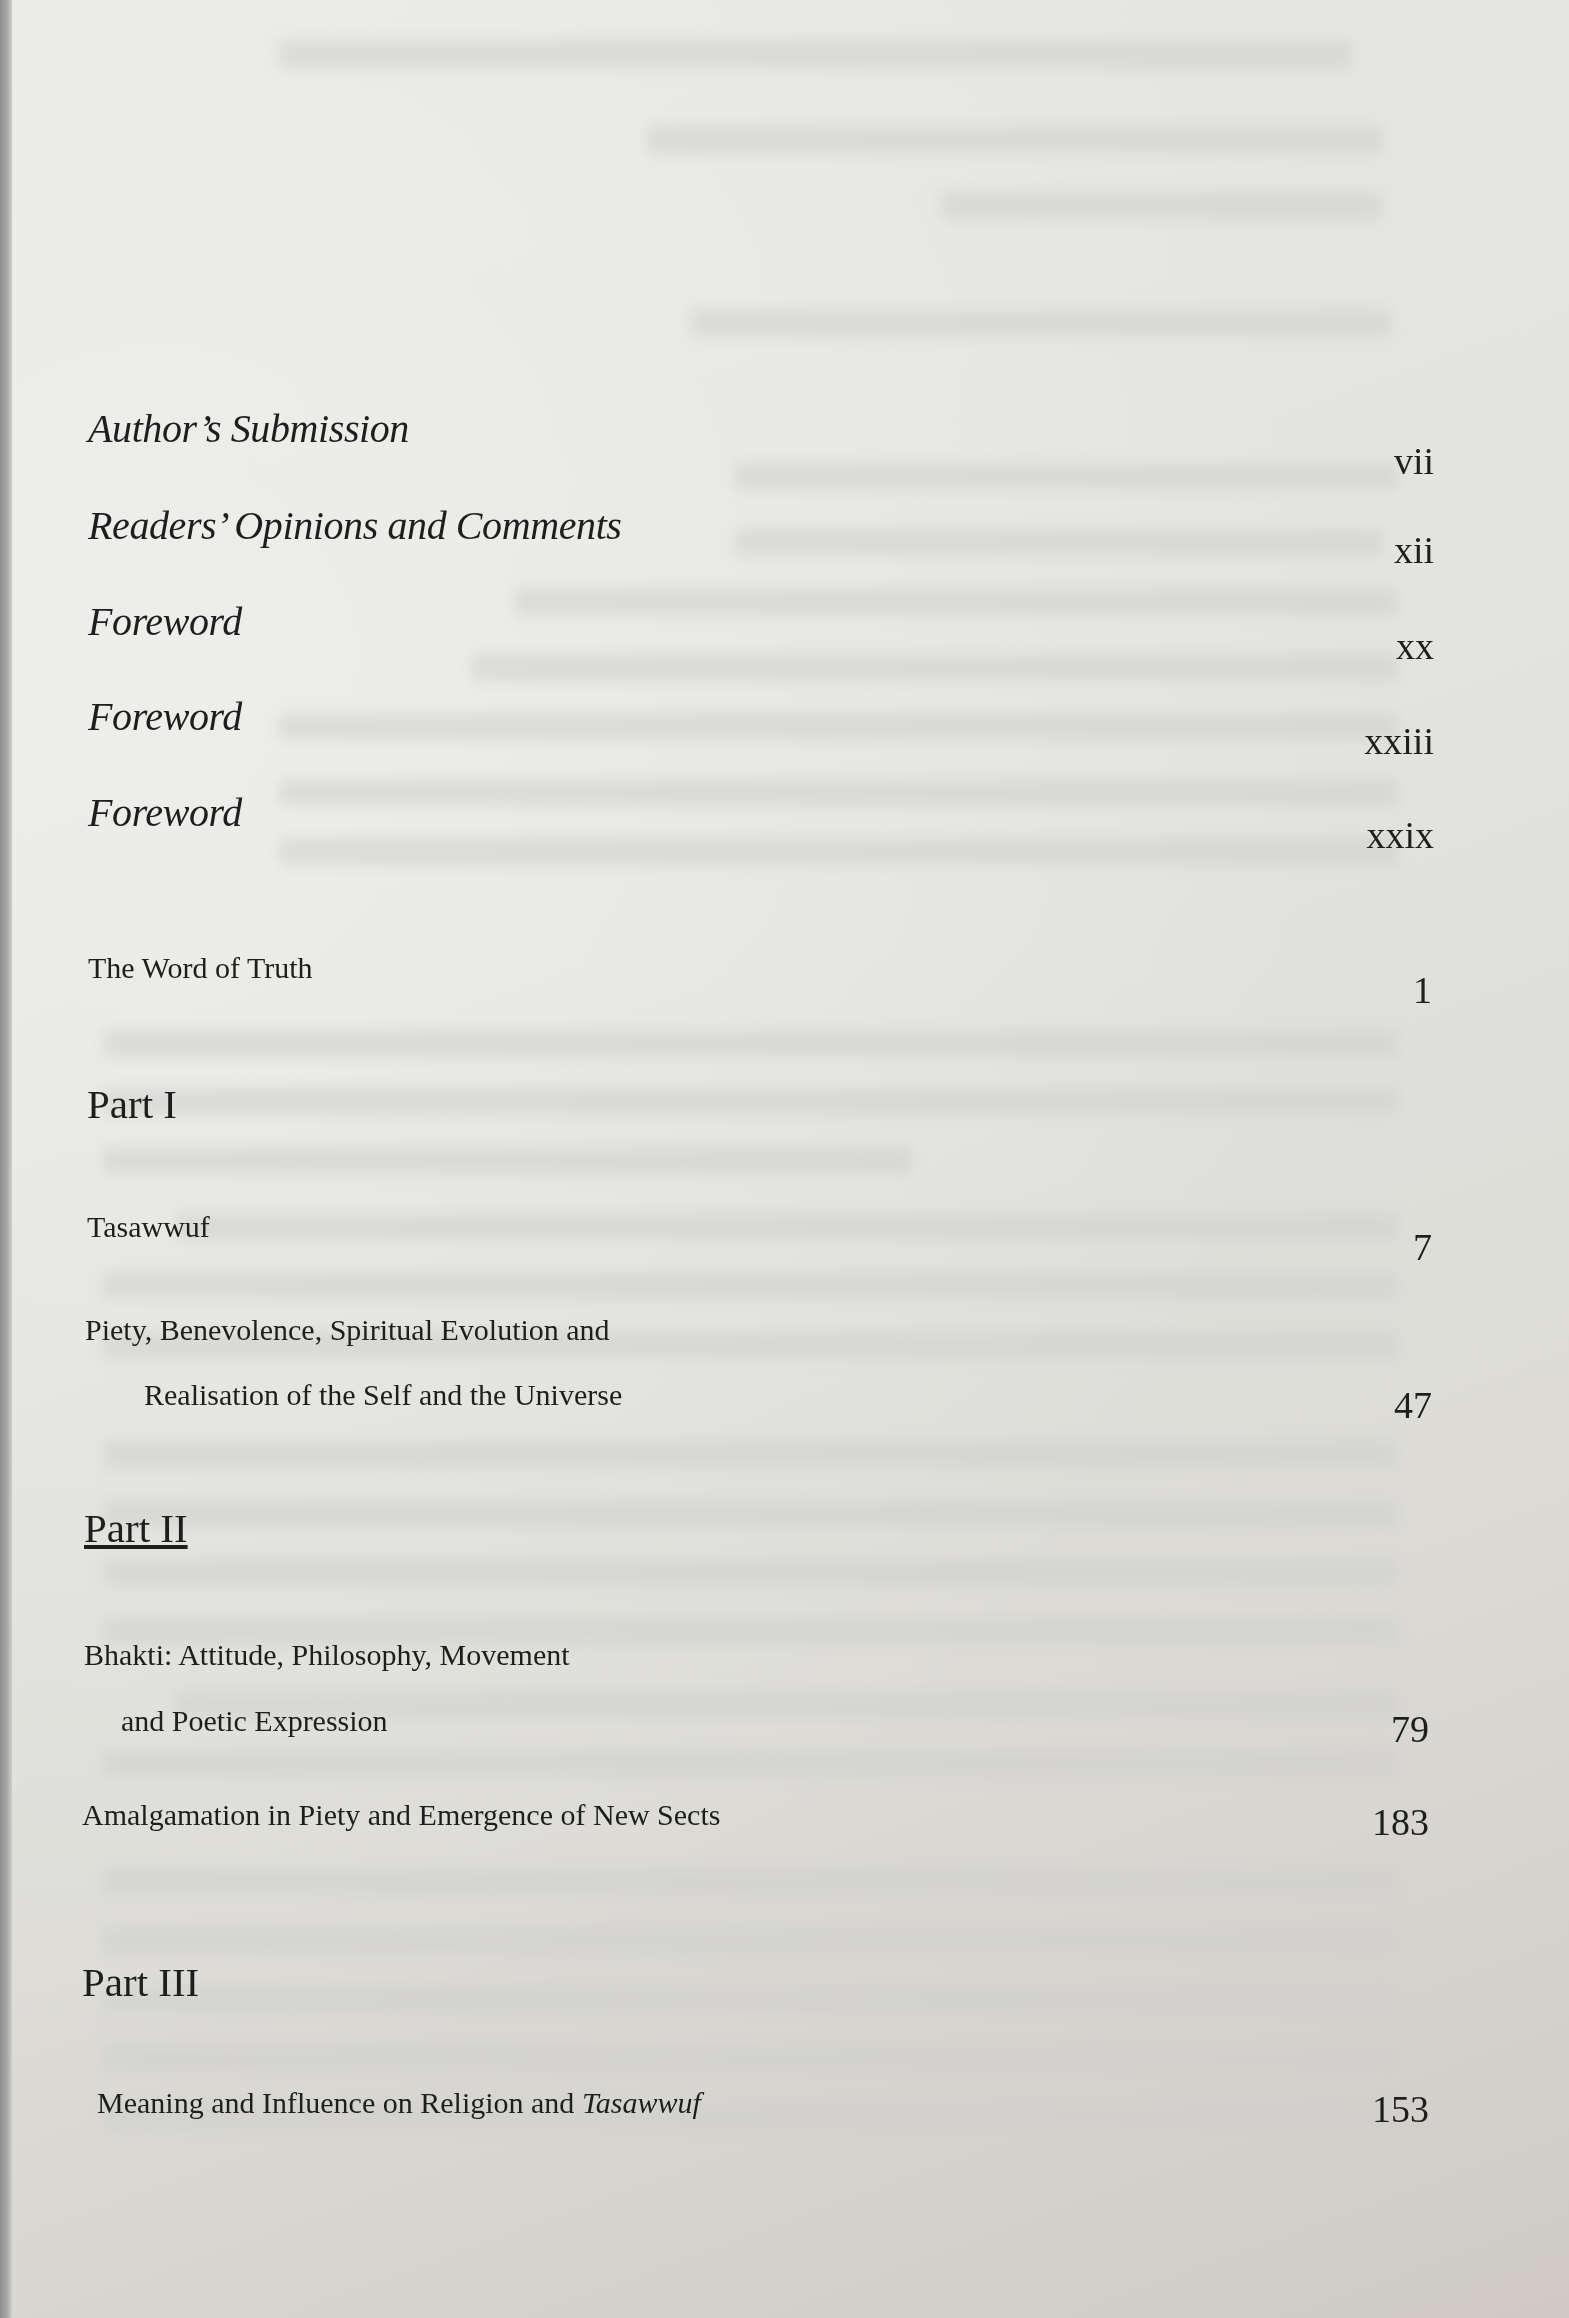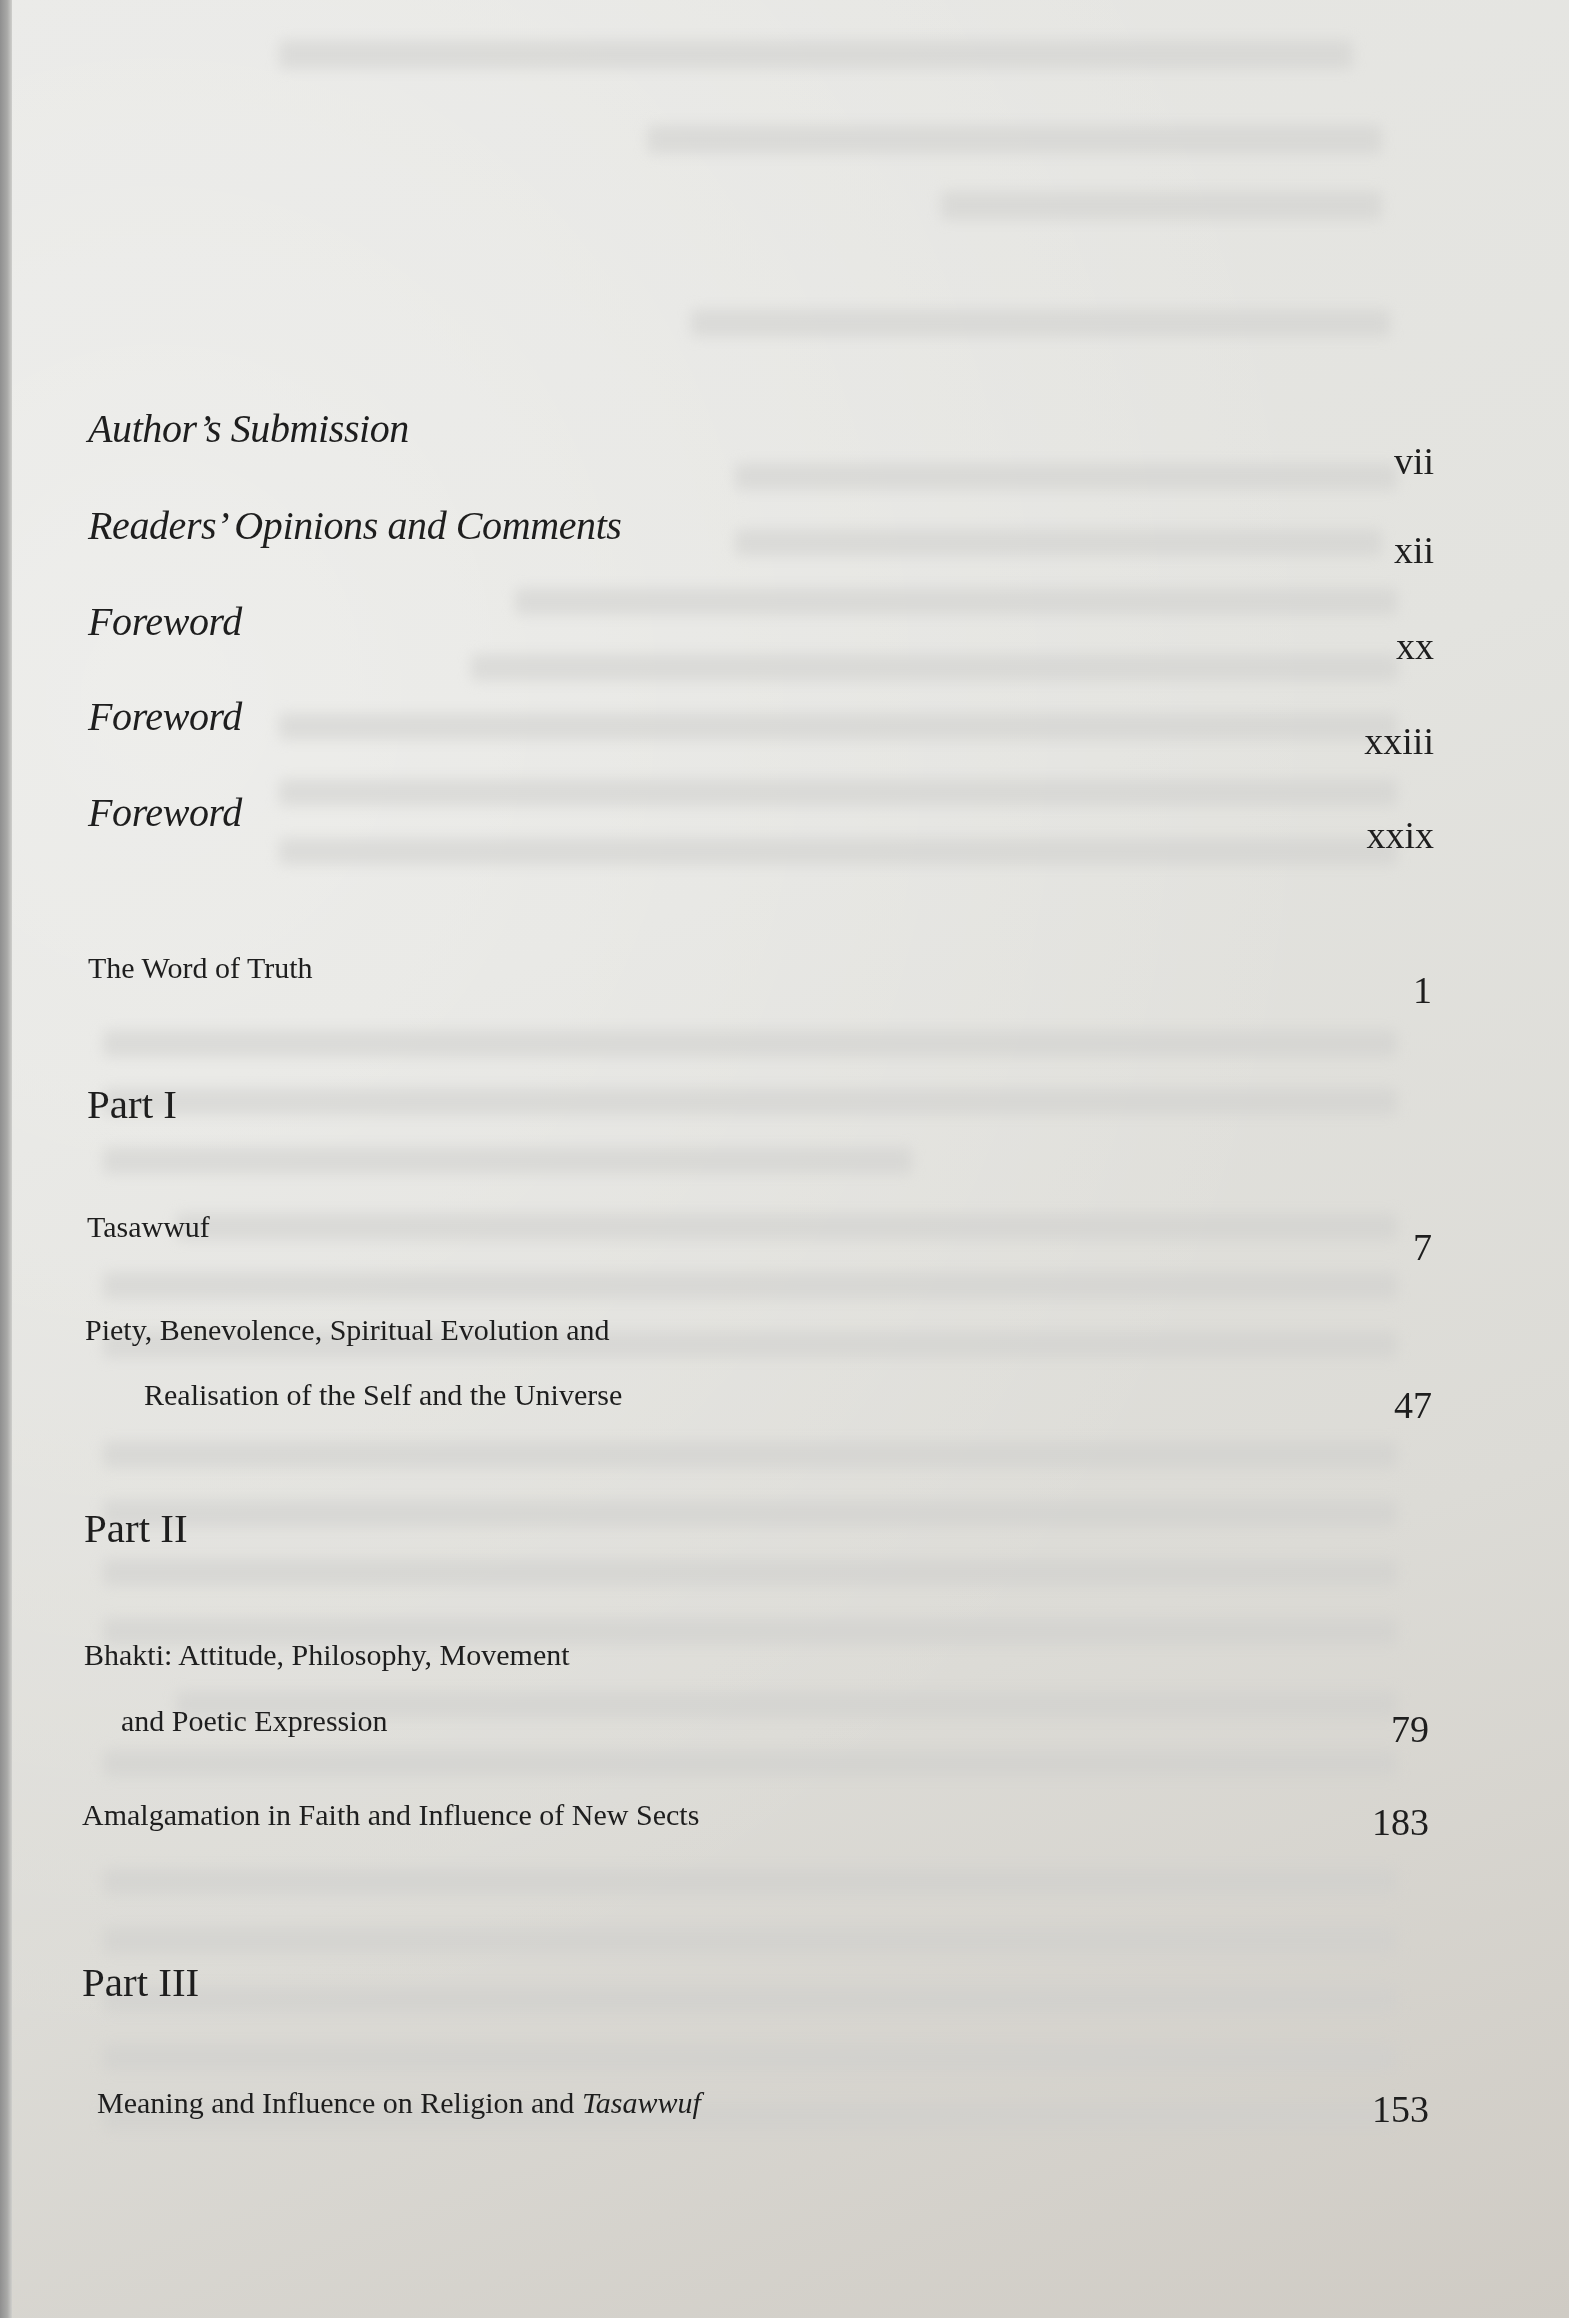--- a/index.html
+++ b/index.html
@@ -148,30 +148,30 @@
     <div class="label" style="left:87px;top:1212px;">Tasawwuf</div>
     <div class="page-num" style="right:137px;top:1228px;">7</div>
   </div>
 
   <div>
     <div class="label" style="left:85px;top:1315px;">Piety, Benevolence, Spiritual Evolution and</div>
     <div class="label" style="left:144px;top:1380px;">Realisation of the Self and the Universe</div>
     <div class="page-num" style="right:137px;top:1386px;">47</div>
   </div>
 
-  <div class="label part" style="left:84px;top:1508px;">Part II</div>
+  <div class="label part" style="left:84px;top:1508px;text-decoration:underline;">Part II</div>
 
   <div>
     <div class="label" style="left:84px;top:1640px;">Bhakti: Attitude, Philosophy, Movement</div>
     <div class="label" style="left:121px;top:1706px;">and Poetic Expression</div>
     <div class="page-num" style="right:140px;top:1710px;">79</div>
   </div>
 
   <div>
-    <div class="label" style="left:82px;top:1800px;">Amalgamation in Faith and Influence of New Sects</div>
+    <div class="label" style="left:82px;top:1800px;">Amalgamation in Piety and Emergence of New Sects</div>
     <div class="page-num" style="right:140px;top:1803px;">183</div>
   </div>
 
   <div class="label part" style="left:82px;top:1962px;">Part III</div>
 
   <div>
     <div class="label" style="left:97px;top:2088px;">
       <span>Meaning and Influence on Religion and </span><span class="it">Tasawwuf</span>
     </div>
     <div class="page-num" style="right:140px;top:2090px;">153</div>

